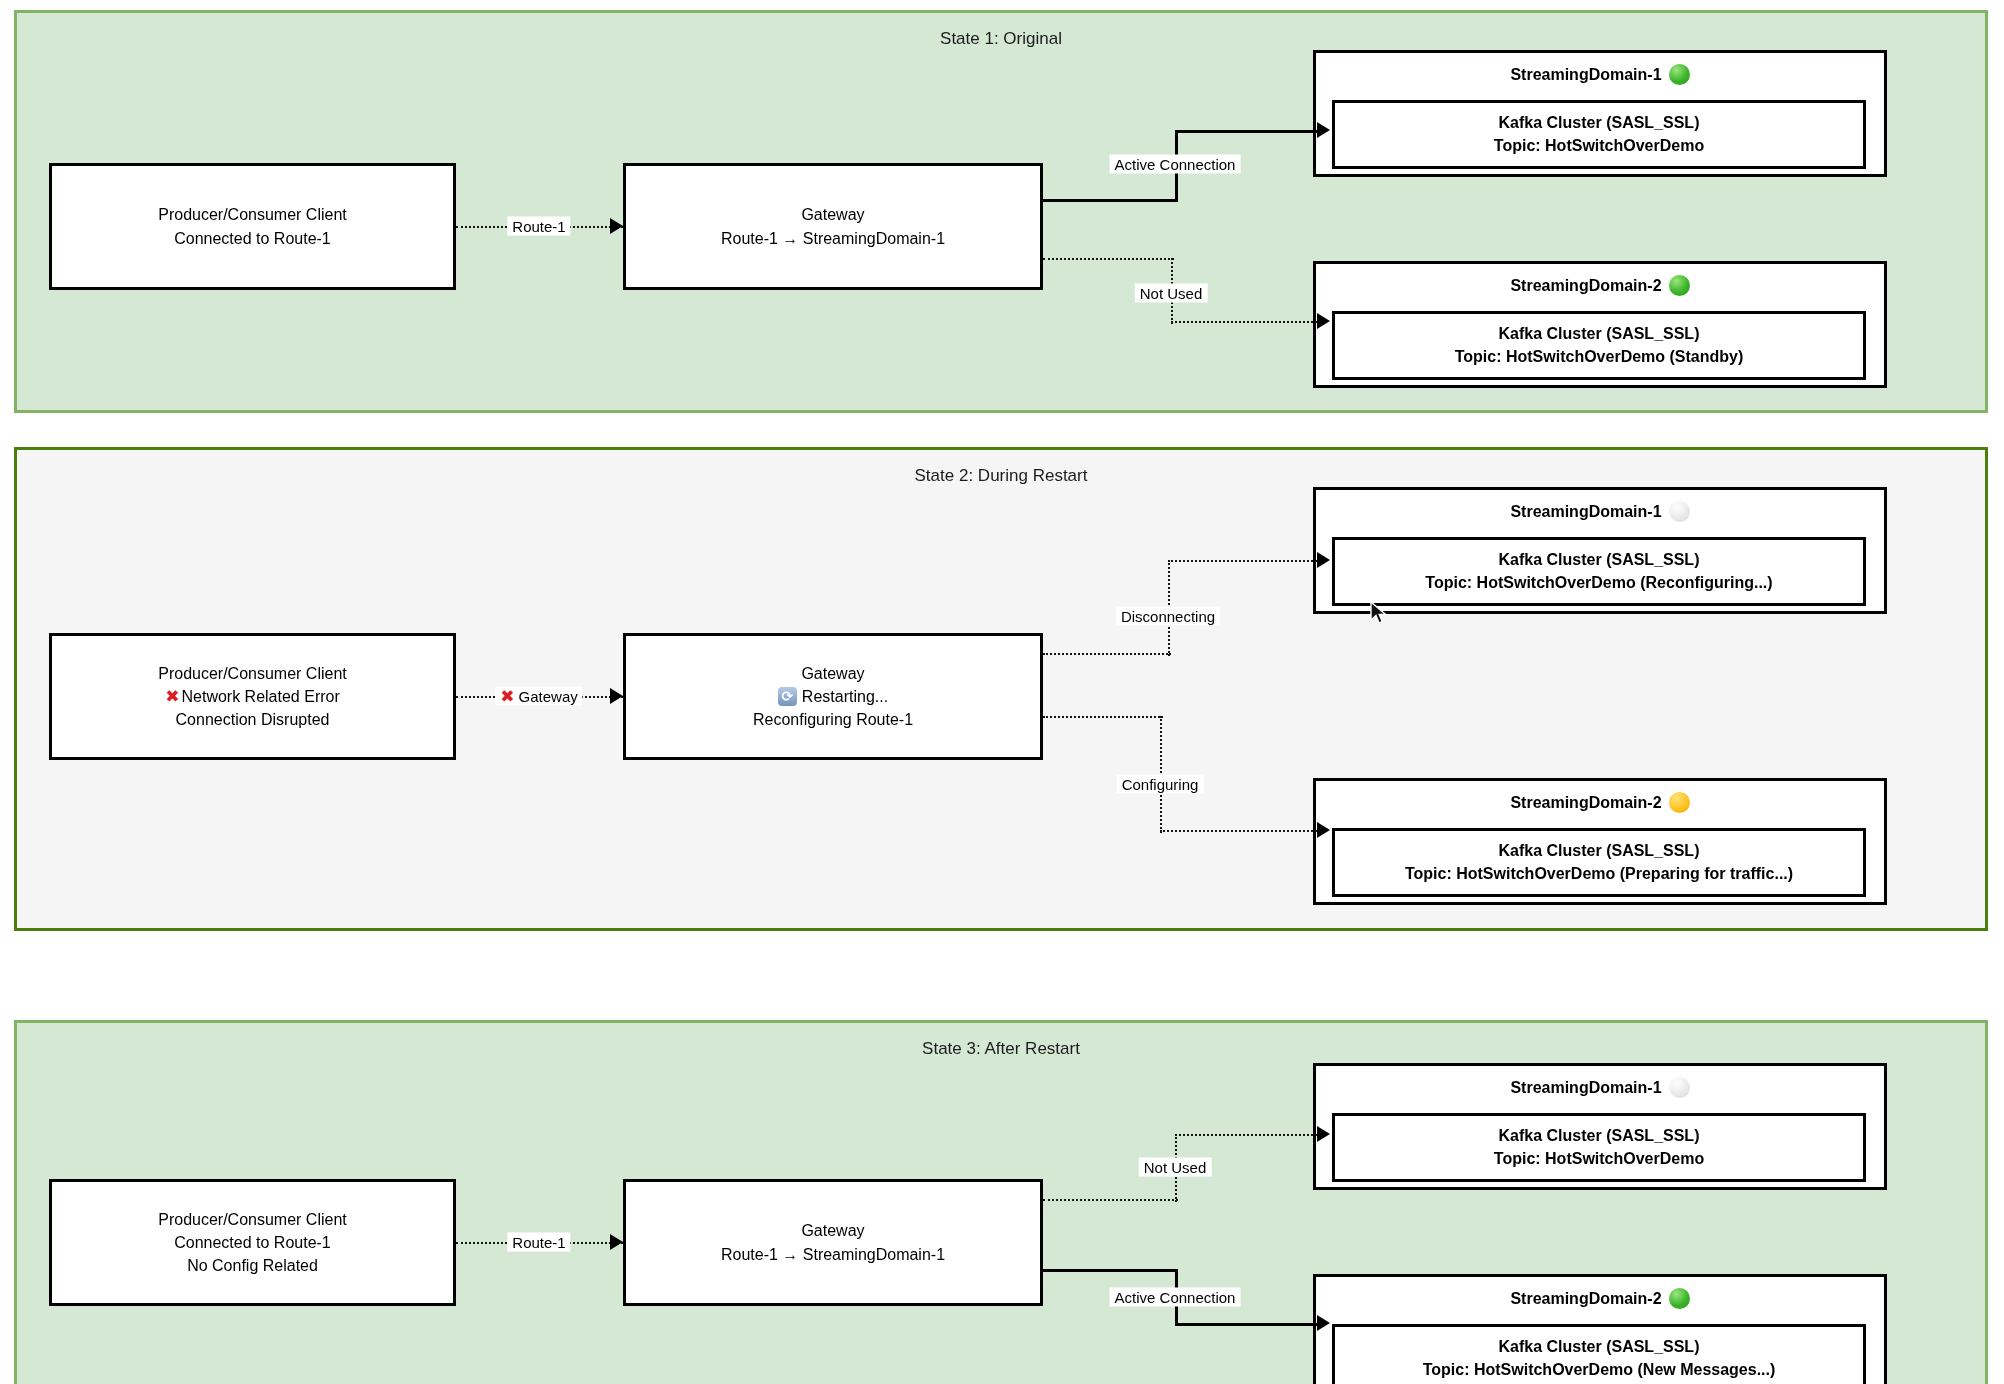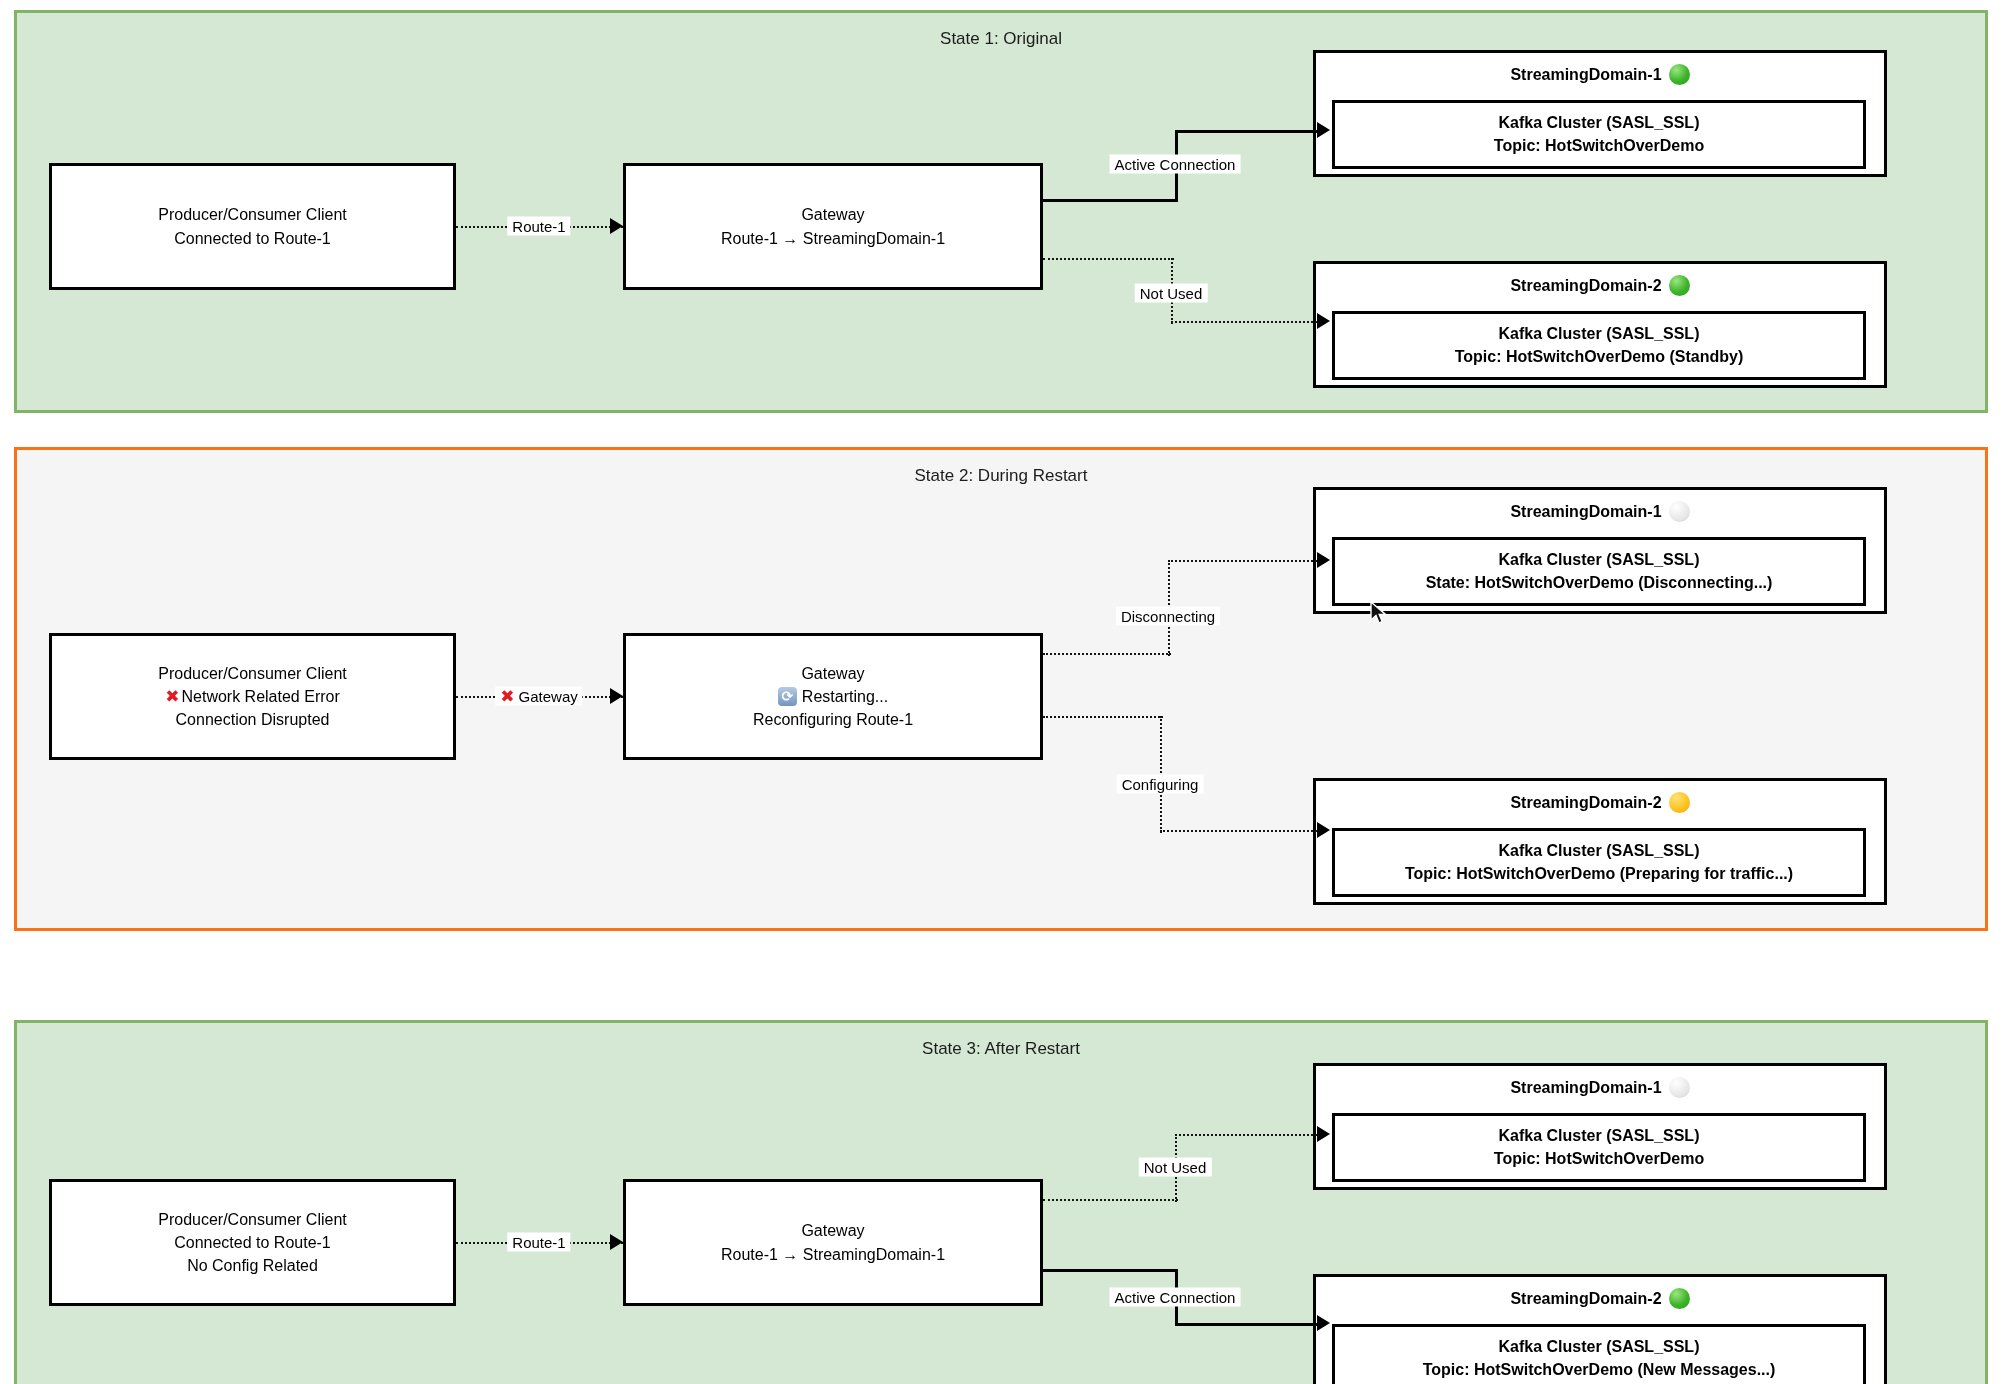--- a/index.html
+++ b/index.html
@@ -2,21 +2,21 @@
 <html><head>
 <meta charset="utf-8">
 <style>
   html,body { margin:0; padding:0; background:#ffffff; }
   * { box-sizing:border-box; }
   body { font-family:"Liberation Sans","DejaVu Sans",sans-serif; color:#000; }
   .stage { position:relative; width:2004px; height:1384px; background:#fff; overflow:hidden; }
 
   .panel { position:absolute; left:14px; width:1974px; }
   .panel.green { background:#d5e8d4; border:3px solid #82b366; }
-  .panel.gray  { background:#f5f5f5; border:3px solid #f97316; }
+  .panel.gray  { background:#f5f5f5; border:3px solid #4d7c0f; }
   .panel-title { position:absolute; left:0; right:0; top:16px; text-align:center;
                  font-size:17px; color:#1c1c1c; }
 
   .node { position:absolute; background:#fff; border:3px solid #000;
           display:flex; flex-direction:column; align-items:center; justify-content:center;
           text-align:center; font-size:16px; line-height:1.45; }
 
   .domain-box { position:absolute; background:#fff; border:3px solid #000;font-weight:bold; }
   .domain-title { margin-top:11px; display:flex; align-items:center; justify-content:center;
                   gap:7px; font-size:16px; }
@@ -146,21 +146,21 @@
       <span>Gateway</span>
     </div>
 
     <div class="domain-box" style="left:1296px;top:37px;width:574px;height:127px;">
       <div class="domain-title">
         <span>StreamingDomain-1</span>
         <span class="dot dot--idle"></span>
       </div>
       <div class="cluster-box">
         <div>Kafka Cluster (SASL_SSL)</div>
-        <div>State: HotSwitchOverDemo (Disconnecting...)</div>
+        <div>Topic: HotSwitchOverDemo (Reconfiguring...)</div>
       </div>
     </div>
 
     <div class="domain-box" style="left:1296px;top:328px;width:574px;height:127px;">
       <div class="domain-title">
         <span>StreamingDomain-2</span>
         <span class="dot dot--yellow"></span>
       </div>
       <div class="cluster-box">
         <div>Kafka Cluster (SASL_SSL)</div>

